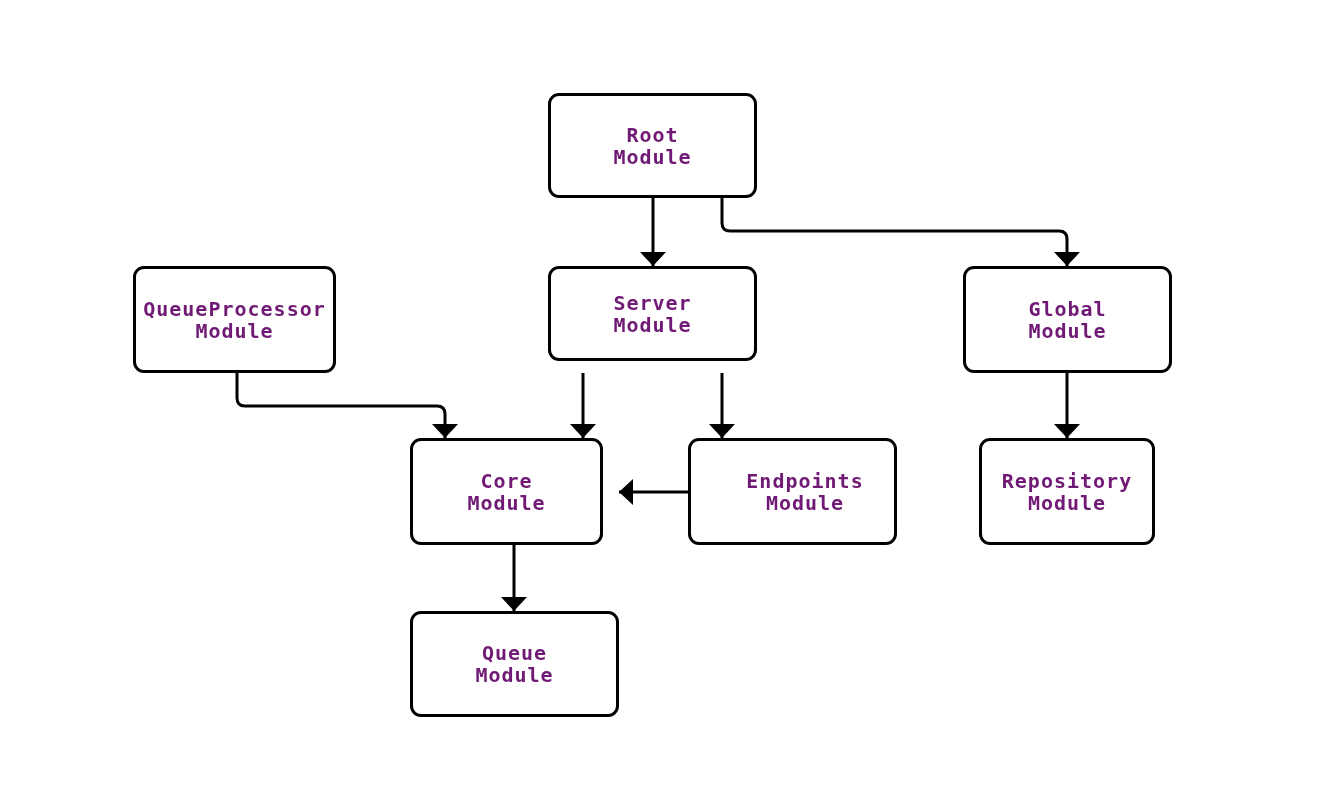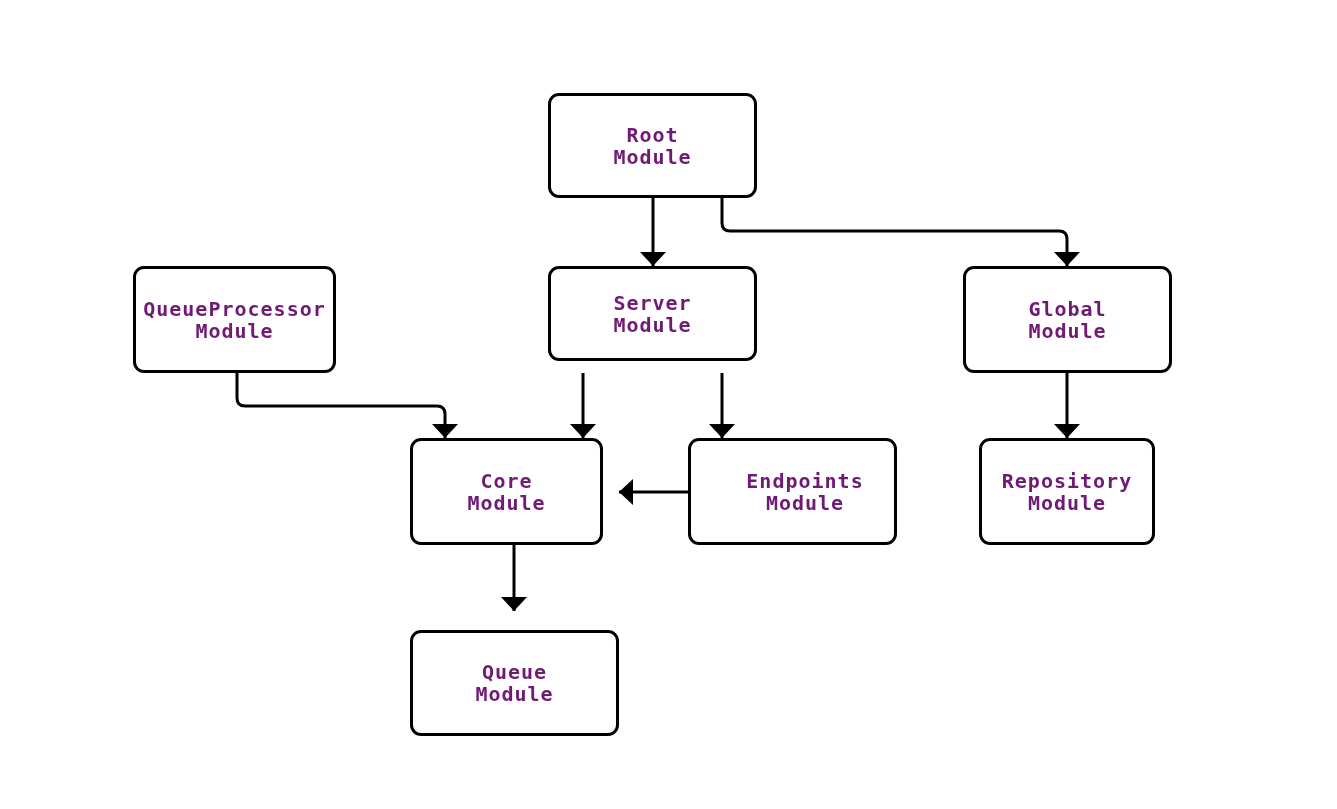--- a/index.html
+++ b/index.html
@@ -114,17 +114,17 @@
       <span class="node-line">Module</span>
     </div>
     <div class="node" style="left: 688px; top: 438px; width: 209px; height: 107px; padding-left: 25px;">
       <span class="node-line">Endpoints</span>
       <span class="node-line">Module</span>
     </div>
     <div class="node" style="left: 963px; top: 438px; width: 176px; height: 107px; margin-left: 16px;">
       <span class="node-line">Repository</span>
       <span class="node-line">Module</span>
     </div>
-    <div class="node" style="left: 410px; top: 611px; width: 209px; height: 106px; margin-top: 19px;">
+    <div class="node" style="left: 410px; top: 611px; width: 209px; height: 106px;">
       <span class="node-line">Queue</span>
       <span class="node-line">Module</span>
     </div>
   </div>
 
 </body></html>

